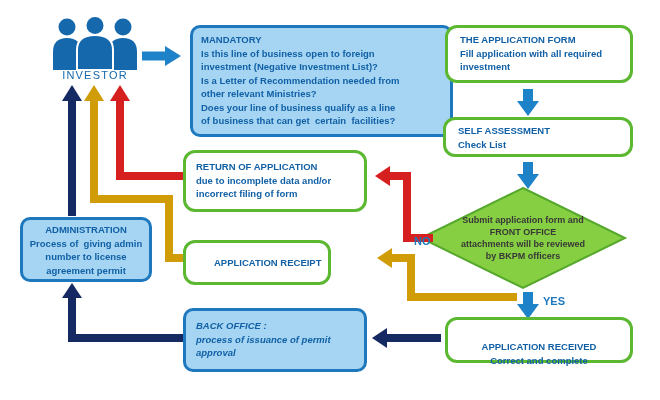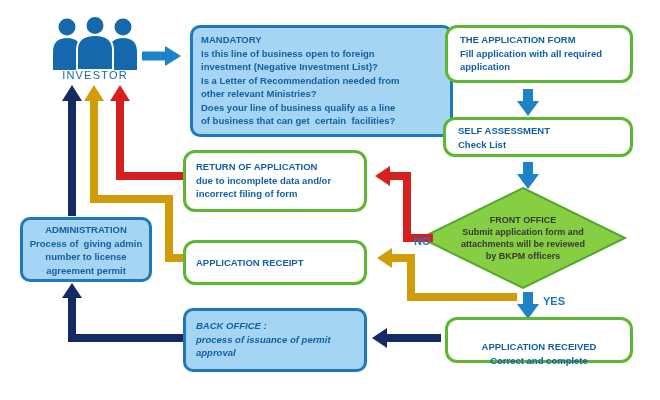--- a/index.html
+++ b/index.html
@@ -119,45 +119,45 @@
     <div class="ln">investment (Negative Investment List)?</div>
     <div class="ln">Is a Letter of Recommendation needed from</div>
     <div class="ln">other relevant Ministries?</div>
     <div class="ln">Does your line of business qualify as a line</div>
     <div class="ln">of business that can get  certain  facilities?</div>
   </div>
 
   <div class="box green-box" style="left:445px;top:25px;width:188px;height:58px;padding:5px 12px;">
     <div class="ln">THE APPLICATION FORM</div>
     <div class="ln">Fill application with all required</div>
-    <div class="ln">application</div>
+    <div class="ln">investment</div>
   </div>
 
   <div class="box green-box" style="left:443px;top:117px;width:190px;height:40px;padding:4px 12px;">
     <div class="ln">SELF ASSESSMENT</div>
     <div class="ln">Check List</div>
   </div>
 
   <div id="diamond-text">
+    <div class="ln">Submit application form and</div>
     <div class="ln">FRONT OFFICE</div>
-    <div class="ln">Submit application form and</div>
     <div class="ln">attachments will be reviewed</div>
     <div class="ln">by  BKPM officers</div>
   </div>
 
   <div class="decision-label" style="left:414px;top:211px;margin-top:24px;">NO</div>
   <div class="decision-label" style="left:543px;top:295px;">YES</div>
 
   <div class="box green-box" style="left:183px;top:150px;width:184px;height:62px;padding:7px 10px;">
     <div class="ln">RETURN OF APPLICATION</div>
     <div class="ln">due to incomplete data and/or</div>
     <div class="ln">incorrect filing of form</div>
   </div>
 
-  <div class="box green-box" style="left:183px;top:240px;width:184px;height:45px;padding:0 10px;display:flex;align-items:center;">
+  <div class="box green-box" style="left:183px;top:240px;width:148px;height:45px;padding:0 28px;display:flex;align-items:center;">
     <div class="ln">APPLICATION RECEIPT</div>
   </div>
 
   <div class="box blue-box italic" style="left:183px;top:308px;width:184px;height:64px;padding:8px 10px;">
     <div class="ln">BACK OFFICE :</div>
     <div class="ln">process of issuance of permit</div>
     <div class="ln">approval</div>
   </div>
 
   <div class="box green-box center-text" style="left:445px;top:317px;width:188px;height:41px;padding:20px 6px;">

